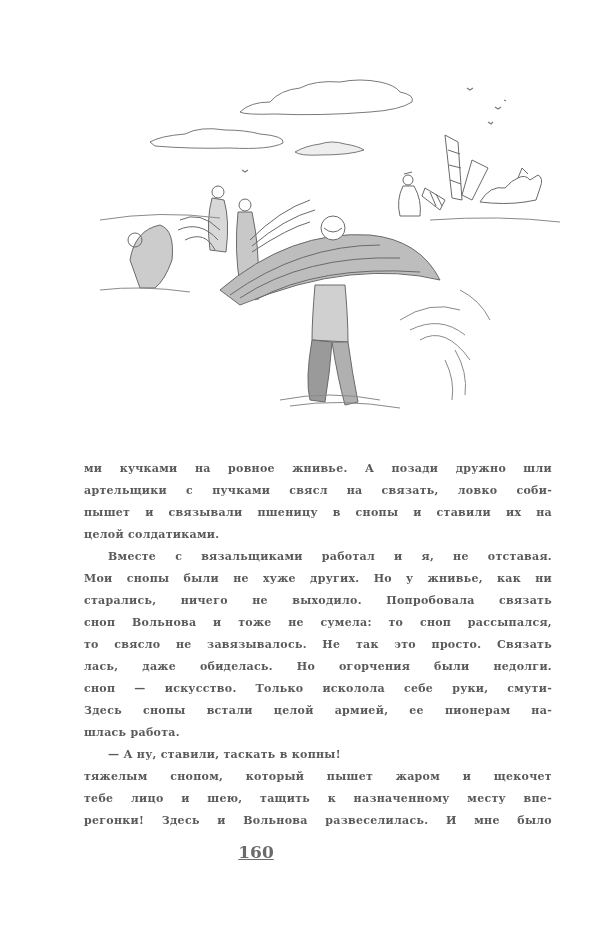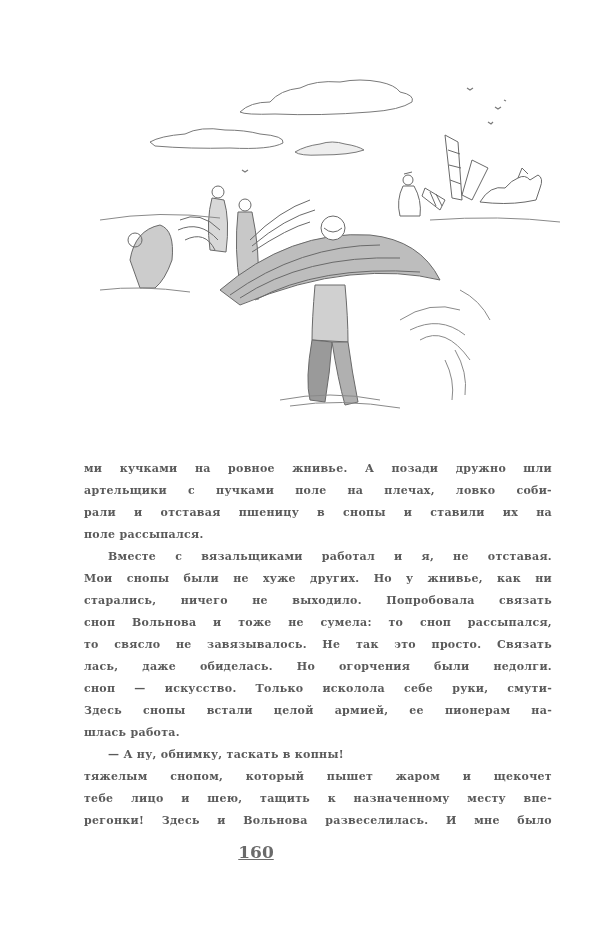--- a/index.html
+++ b/index.html
@@ -98,31 +98,31 @@
       <path d="M0 160 Q60 150 120 158 M0 230 Q40 225 90 232 M330 160 Q400 155 460 162"></path>
       <path d="M300 260 Q330 240 360 250 M310 270 Q340 255 365 275 M320 280 Q345 265 370 300 M360 230 Q380 240 390 260"></path>
       <path d="M180 340 Q230 330 280 340 M190 346 Q240 338 300 348"></path>
       <path d="M345 300 Q355 320 352 340 M355 290 Q368 312 365 335"></path>
     </g>
   </svg>
 </div>
 
 <div class="text-block">
   <span class="line">ми кучками на ровное жнивье. А позади дружно шли</span>
-  <span class="line">артельщики с пучками поле на плечах, ловко соби-</span>
-  <span class="line">рали и отставая пшеницу в снопы и ставили их на</span>
-  <span class="line last">поле рассыпался.</span>
+  <span class="line">артельщики с пучками свясл на связать, ловко соби-</span>
+  <span class="line">пышет и связывали пшеницу в снопы и ставили их на</span>
+  <span class="line last">целой солдатиками.</span>
   <span class="line indent">Вместе с вязальщиками работал и я, не отставая.</span>
   <span class="line">Мои снопы были не хуже других. Но у жнивье, как ни</span>
   <span class="line">старались, ничего не выходило. Попробовала связать</span>
   <span class="line">сноп Вольнова и тоже не сумела: то сноп рассыпался,</span>
   <span class="line">то свясло не завязывалось. Не так это просто. Связать</span>
   <span class="line">лась, даже обиделась. Но огорчения были недолги.</span>
   <span class="line">сноп — искусство. Только исколола себе руки, смути-</span>
   <span class="line">Здесь снопы встали целой армией, ее пионерам на-</span>
   <span class="line last">шлась работа.</span>
-  <span class="line indent last">— А ну, обнимку, таскать в копны!</span>
+  <span class="line indent last">— А ну, ставили, таскать в копны!</span>
   <span class="line">тяжелым снопом, который пышет жаром и щекочет</span>
   <span class="line">тебе лицо и шею, тащить к назначенному месту впе-</span>
   <span class="line">регонки! Здесь и Вольнова развеселилась. И мне было</span>
 </div>
 
 <div class="page-number">160</div>
 
 </body></html>

